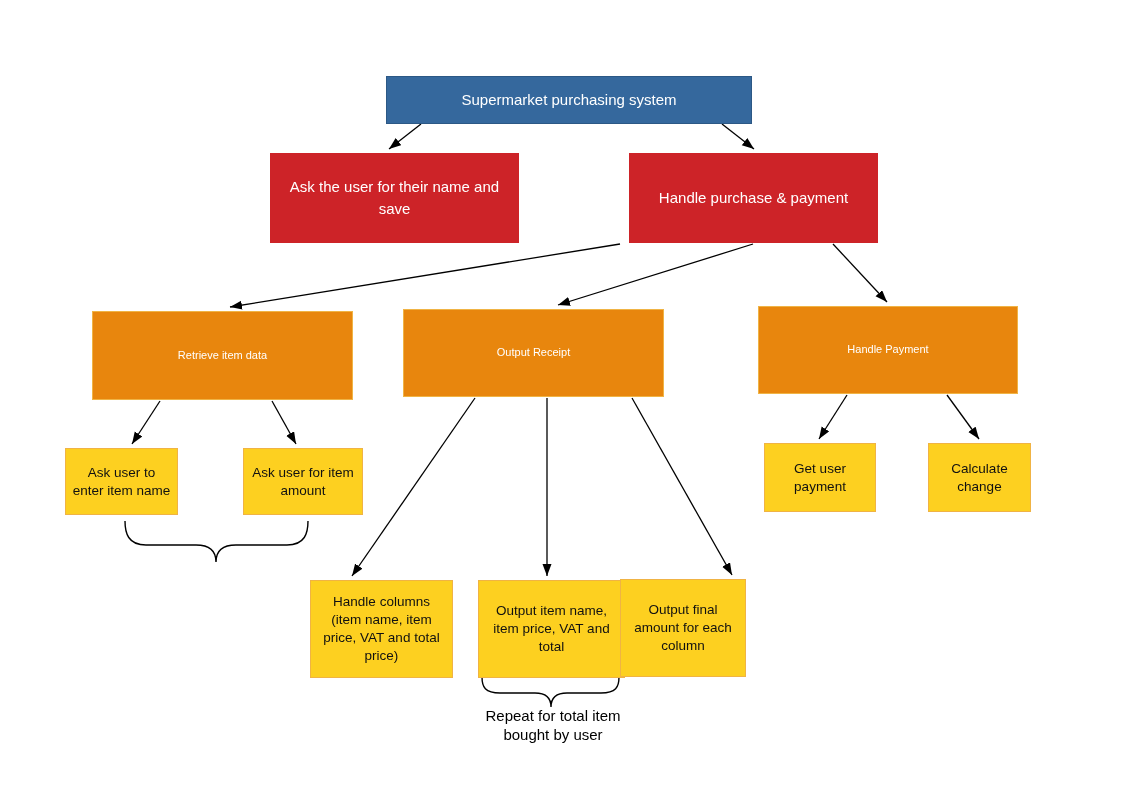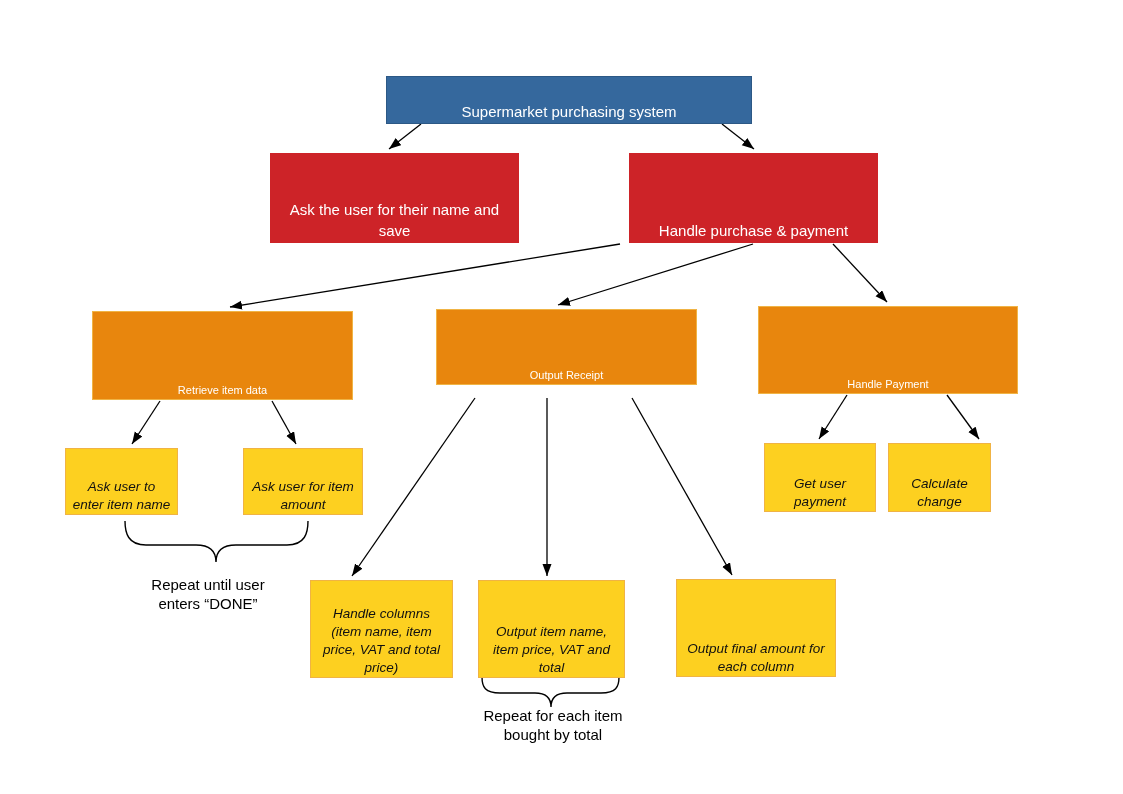--- a/index.html
+++ b/index.html
@@ -6,40 +6,40 @@
   #canvas{
     position:relative;
     width:1123px;height:794px;
     background:#ffffff;
     font-family:"Liberation Sans","DejaVu Sans",sans-serif;
     overflow:hidden;
   }
   #connector-layer{position:absolute;left:0;top:0;pointer-events:none;}
   .node{
     position:absolute;
-    display:flex;align-items:flex-end;justify-content:center;
+    display:flex;align-items:center;justify-content:center;
     text-align:center;
     box-sizing:border-box;
     line-height:1.45;
   }
   .node.blue{
     background:#35689d;border:1px solid #2c5885;
     color:#ffffff;font-size:15px;
   }
   .node.red{
     background:#cd2328;border:1px solid #cd2328;
     color:#ffffff;font-size:15px;
   }
   .node.orange{
     background:#e8860d;border:1px solid #f0b445;
     color:#ffffff;font-size:11px;
   }
   .node.yellow{
     background:#fdd020;border:1px solid #f0b344;
-    color:#111111;font-size:13.5px;line-height:1.33;font-style:italic;
+    color:#111111;font-size:13.5px;line-height:1.33;
   }
   .node span{display:block;padding:0 6px;}
   .annotation{
     position:absolute;
     text-align:center;
     color:#000000;
     font-size:15px;line-height:1.25;
   }
 </style>
 </head>
@@ -85,45 +85,44 @@
   <div class="node red" style="left:270px;top:153px;width:249px;height:90px">
     <span>Ask the user for their name and save</span>
   </div>
   <div class="node red" style="left:629px;top:153px;width:249px;height:90px">
     <span>Handle purchase &amp; payment</span>
   </div>
 
   <div class="node orange" style="left:92px;top:311px;width:261px;height:89px">
     <span>Retrieve item data</span>
   </div>
-  <div class="node orange" style="left:436px;top:309px;width:261px;height:76px">
+  <div class="node orange" style="left:403px;top:309px;width:261px;height:88px">
     <span>Output Receipt</span>
   </div>
   <div class="node orange" style="left:758px;top:306px;width:260px;height:88px">
     <span>Handle Payment</span>
   </div>
 
   <div class="node yellow" style="left:65px;top:448px;width:113px;height:67px">
     <span>Ask user to enter item name</span>
   </div>
   <div class="node yellow" style="left:243px;top:448px;width:120px;height:67px">
     <span>Ask user for item amount</span>
   </div>
   <div class="node yellow" style="left:310px;top:580px;width:143px;height:98px">
     <span>Handle columns (item name, item price, VAT and total price)</span>
   </div>
   <div class="node yellow" style="left:478px;top:580px;width:147px;height:98px">
     <span>Output item name, item price, VAT and total</span>
   </div>
-  <div class="node yellow" style="left:676px;top:579px;width:160px;height:98px">
+  <div class="node yellow" style="left:620px;top:579px;width:126px;height:98px">
     <span>Output final amount for each column</span>
   </div>
   <div class="node yellow" style="left:764px;top:443px;width:112px;height:69px">
     <span>Get user payment</span>
   </div>
-  <div class="node yellow" style="left:888px;top:443px;width:103px;height:69px">
+  <div class="node yellow" style="left:928px;top:443px;width:103px;height:69px">
     <span>Calculate change</span>
   </div>
 
-  <div class="annotation" style="left:142px;top:576px;width:132px">Repeat until user enters “DONE”</div>
-  <div class="annotation" style="left:473px;top:707px;width:160px">Repeat for each item bought by total</div>
+  <div class="annotation" style="left:473px;top:707px;width:160px">Repeat for total item bought by user</div>
 
 </div>
 
 </body></html>

